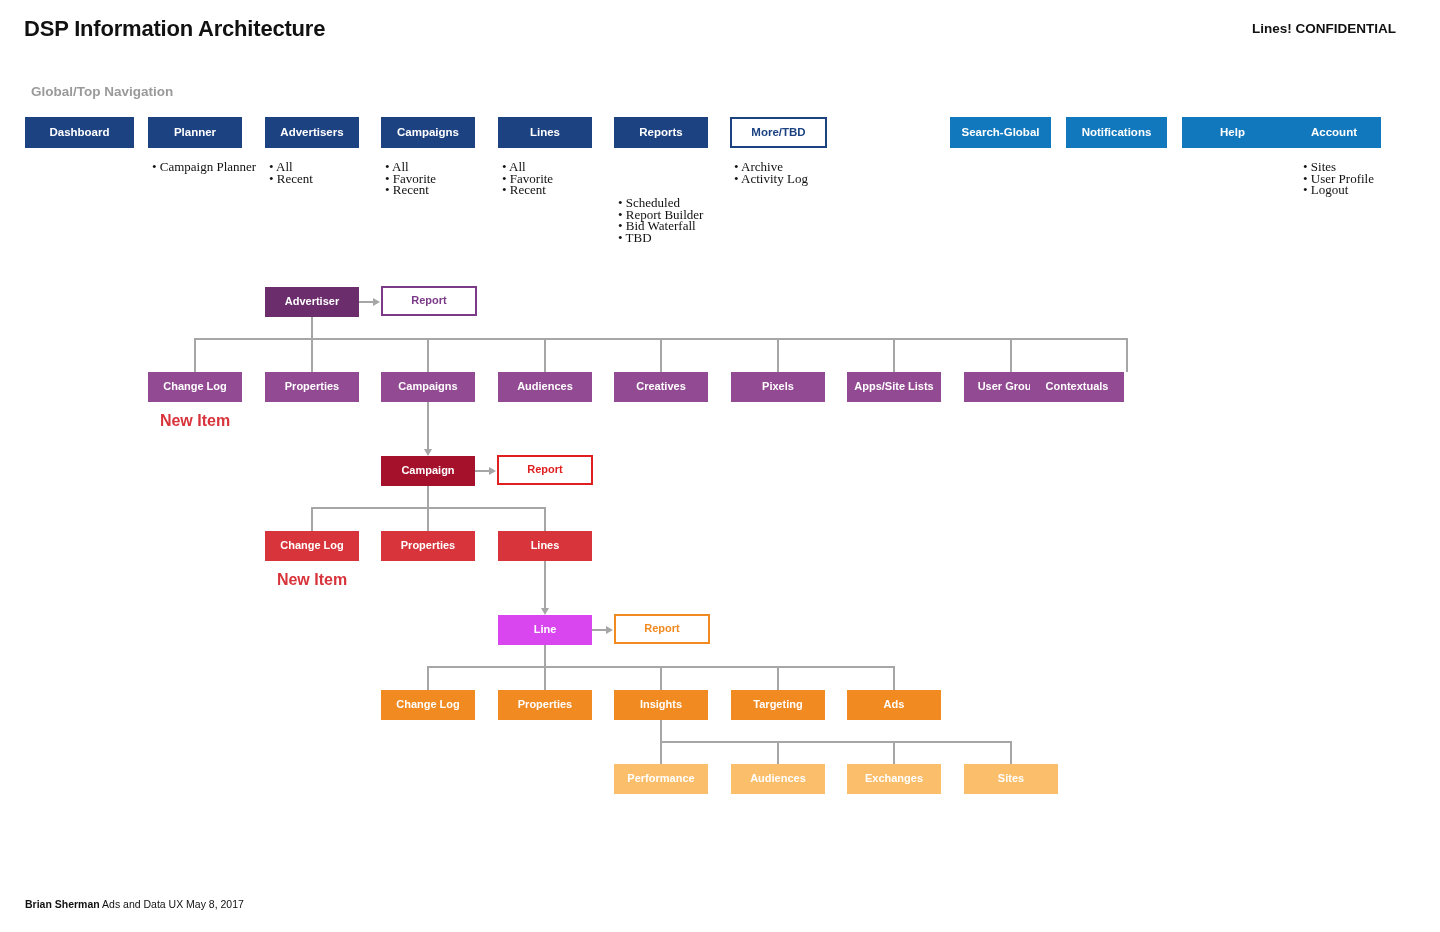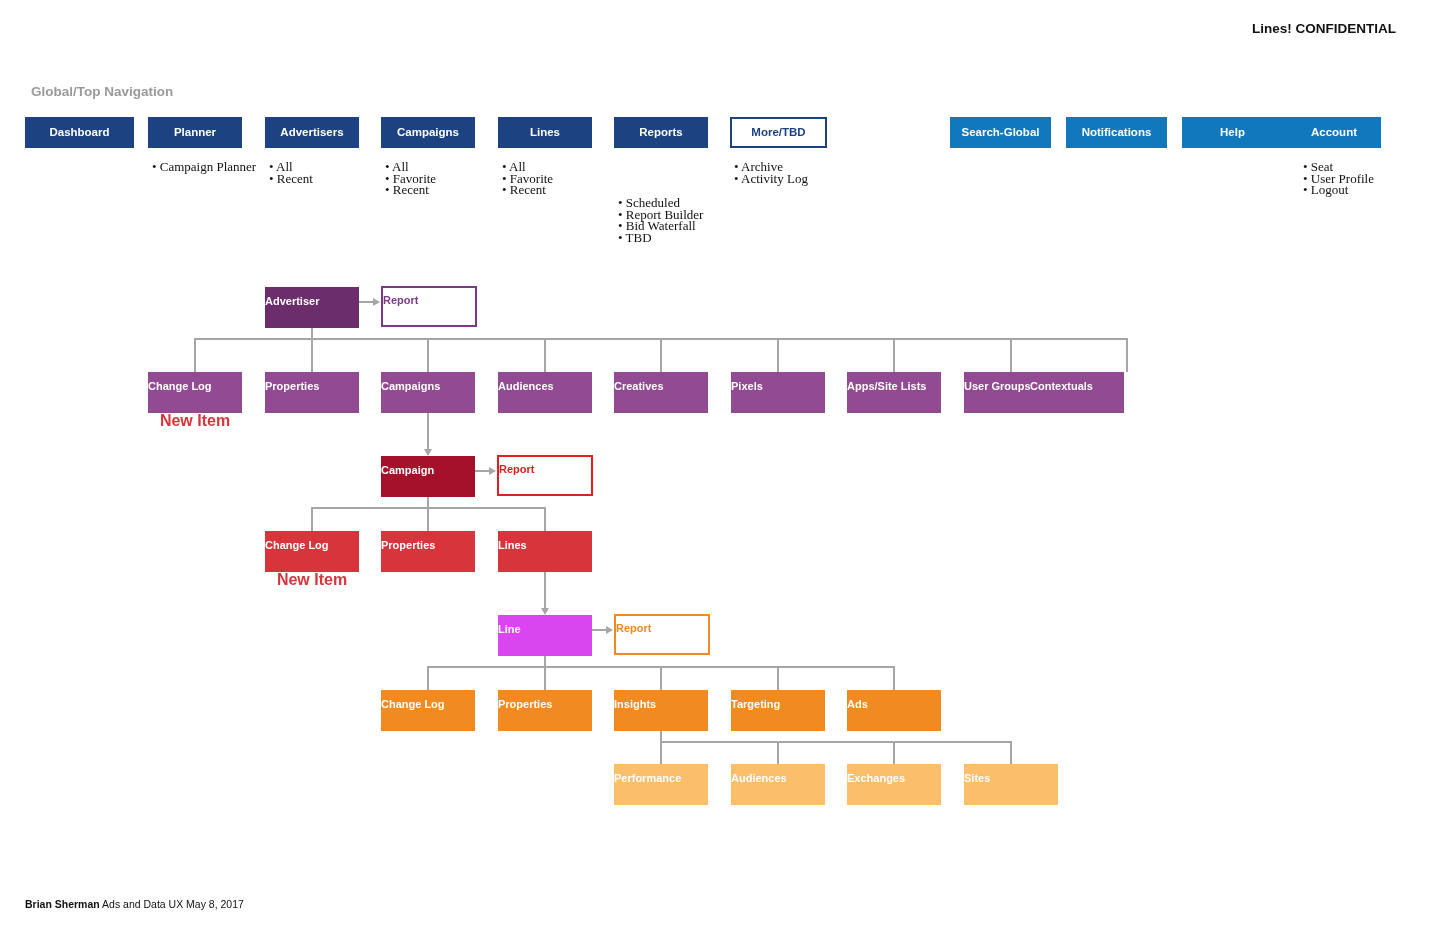--- a/index.html
+++ b/index.html
@@ -73,23 +73,23 @@
     color: #111111;
     line-height: 11.6px;
     white-space: nowrap;
     font-family: Liberation Serif, serif;
   }
   .nav-sub div { white-space: nowrap; }
 
   
   .node {
     position: absolute;
-    height: 41px;
+    height: 30px;
     line-height: 29px;
-    text-align: left;
+    text-align: center;
     font-size: 11px;
     font-weight: bold;
     color: #ffffff;
     box-sizing: border-box;
     white-space: nowrap;
     overflow: hidden;
   }
   .node.purple-dark { background: #6b2d6b; }
   .node.purple      { background: #924a92; }
   .node.crimson     { background: #a5112b; }
@@ -160,20 +160,21 @@
     color: #111111;
     white-space: nowrap;
   }
   .footer .author { font-weight: bold; }
 </style>
 </head>
 <body>
 
 <div id="page">
 
+  <div class="page-title">DSP Information Architecture</div>
   <div class="confidential">Lines! CONFIDENTIAL</div>
   <div class="section-label">Global/Top Navigation</div>
 
   <div id="nav-layer">
       <div class="nav-btn navy" style="left: 25px; top: 117px; width: 109px;">Dashboard</div>
       <div class="nav-btn navy" style="left: 148px; top: 117px; width: 94px;">Planner</div>
       <div class="nav-sub" style="left: 152px; top: 161px;">
         <div>• Campaign Planner</div>
       </div>
       <div class="nav-btn navy" style="left: 265px; top: 117px; width: 94px;">Advertisers</div>
@@ -203,21 +204,21 @@
       <div class="nav-btn ghost" style="left: 730px; top: 117px; width: 97px;">More/TBD</div>
       <div class="nav-sub" style="left: 734px; top: 161px;">
         <div>• Archive</div>
         <div>• Activity Log</div>
       </div>
       <div class="nav-btn bright" style="left: 950px; top: 117px; width: 101px;">Search-Global</div>
       <div class="nav-btn bright" style="left: 1066px; top: 117px; width: 101px;">Notifications</div>
       <div class="nav-btn bright" style="left: 1182px; top: 117px; width: 101px;">Help</div>
       <div class="nav-btn bright" style="left: 1263px; top: 117px; width: 118px; padding-left: 24px;">Account</div>
       <div class="nav-sub" style="left: 1303px; top: 161px;">
-        <div>• Seat</div>
+        <div>• Sites</div>
         <div>• User Profile</div>
         <div>• Logout</div>
       </div>
     </div>
 
   <div id="conn-layer">
       <div class="conn h" style="left: 359px; top: 301px; width: 14px;"></div>
       <div class="arrow-right" style="left: 373px; top: 298px;"></div>
       <div class="conn v" style="left: 311px; top: 316px; height: 22px;"></div>
       <div class="conn h" style="left: 194px; top: 338px; width: 934px;"></div>

